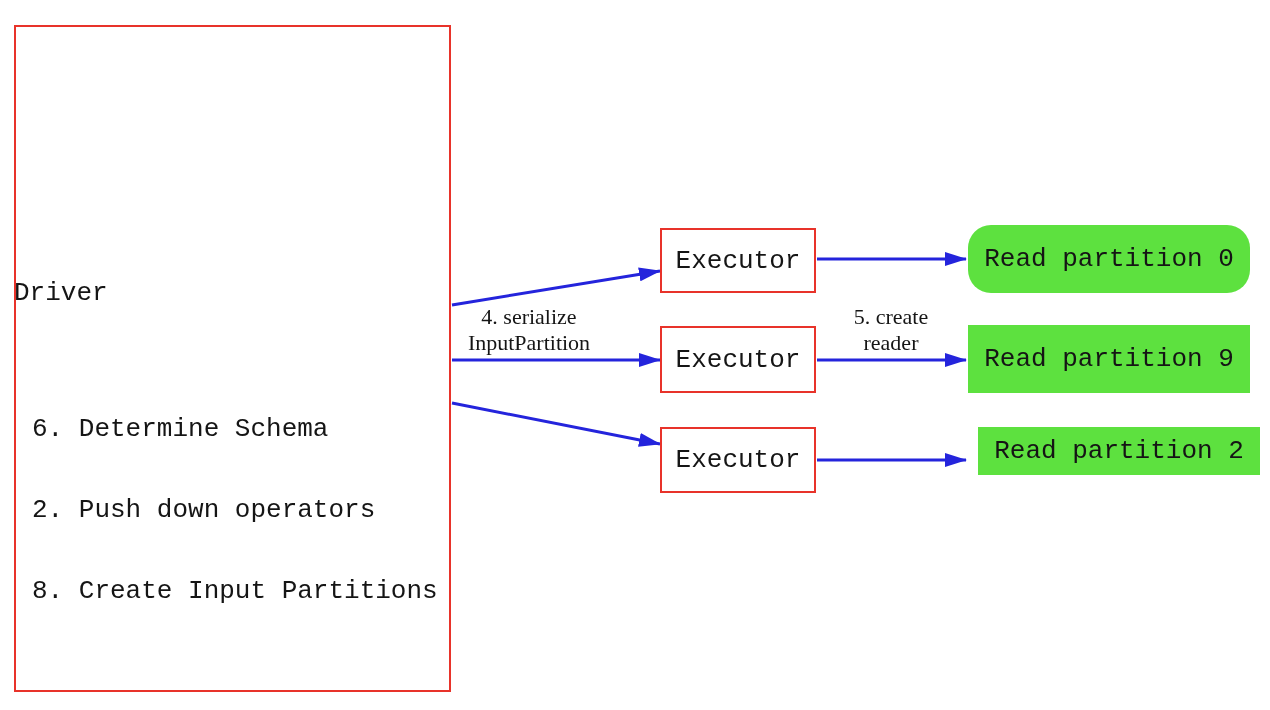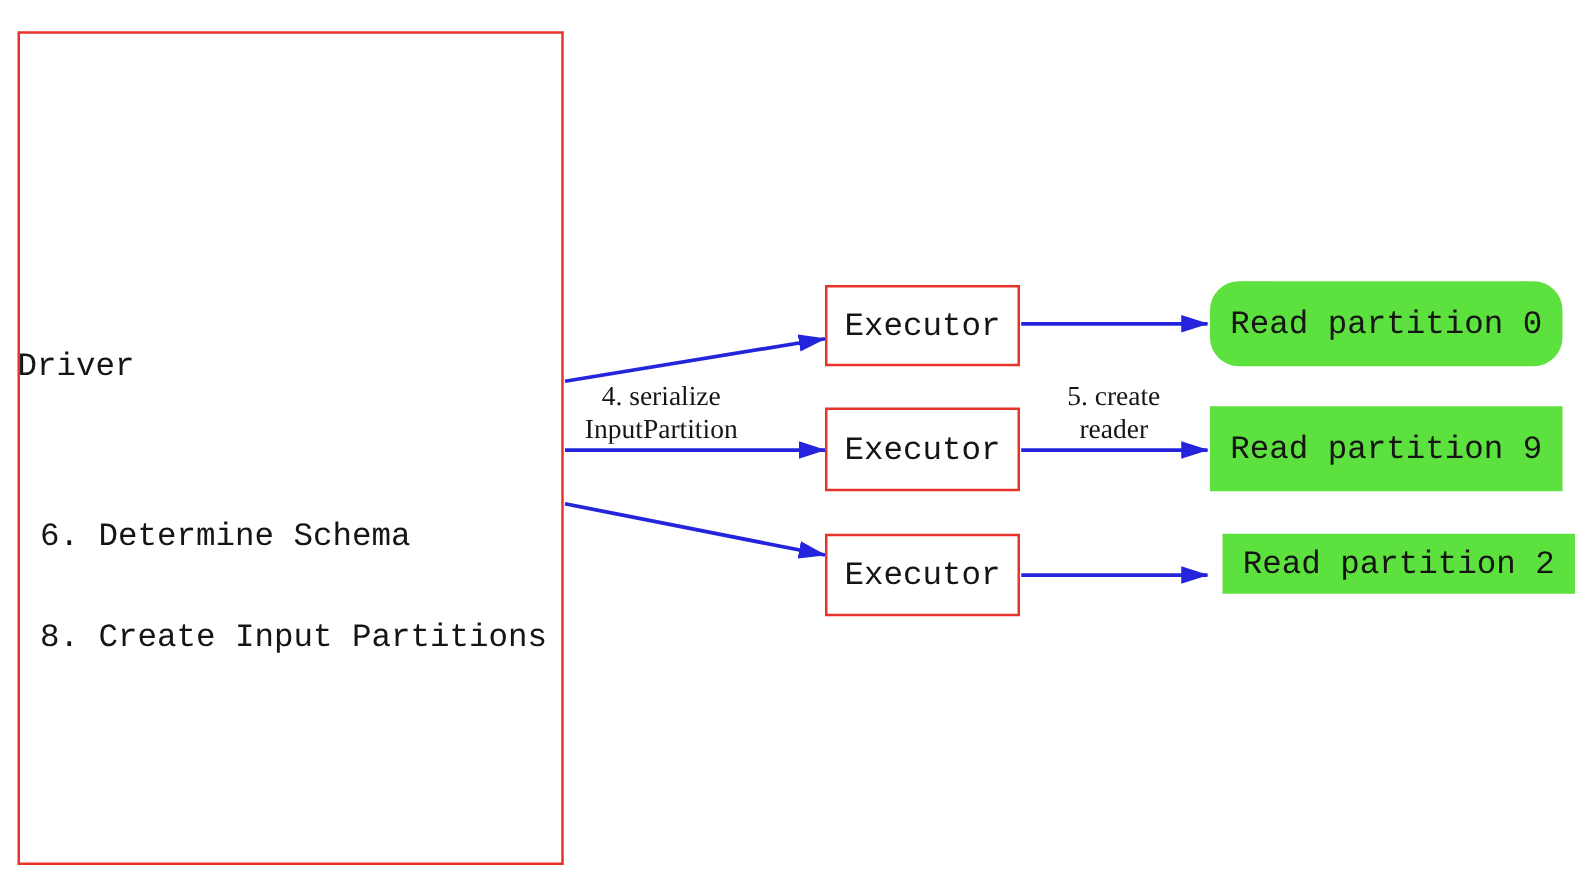--- a/index.html
+++ b/index.html
@@ -101,20 +101,21 @@
     <line x1="452" y1="403" x2="660" y2="444" marker-end="url(#arrowhead)"></line>
     <line x1="817" y1="259" x2="966" y2="259" marker-end="url(#arrowhead)"></line>
     <line x1="817" y1="360" x2="966" y2="360" marker-end="url(#arrowhead)"></line>
     <line x1="817" y1="460" x2="966" y2="460" marker-end="url(#arrowhead)"></line>
   </svg>
 
   <div class="red-box" style="left:14px; top:25px; width:437px; height:667px;"></div>
   <div class="driver-title mono-text">Driver</div>
   <div class="driver-steps mono-text">
     <div>6. Determine Schema</div>
+    <div>2. Push down operators</div>
     <div>8. Create Input Partitions</div>
   </div>
 
   <div class="red-box executor-box" style="left:660px; top:228px; width:156px; height:65px;">
     <span class="mono-text">Executor</span>
   </div>
   <div class="red-box executor-box" style="left:660px; top:326px; width:156px; height:67px;">
     <span class="mono-text">Executor</span>
   </div>
   <div class="red-box executor-box" style="left:660px; top:427px; width:156px; height:66px;">

